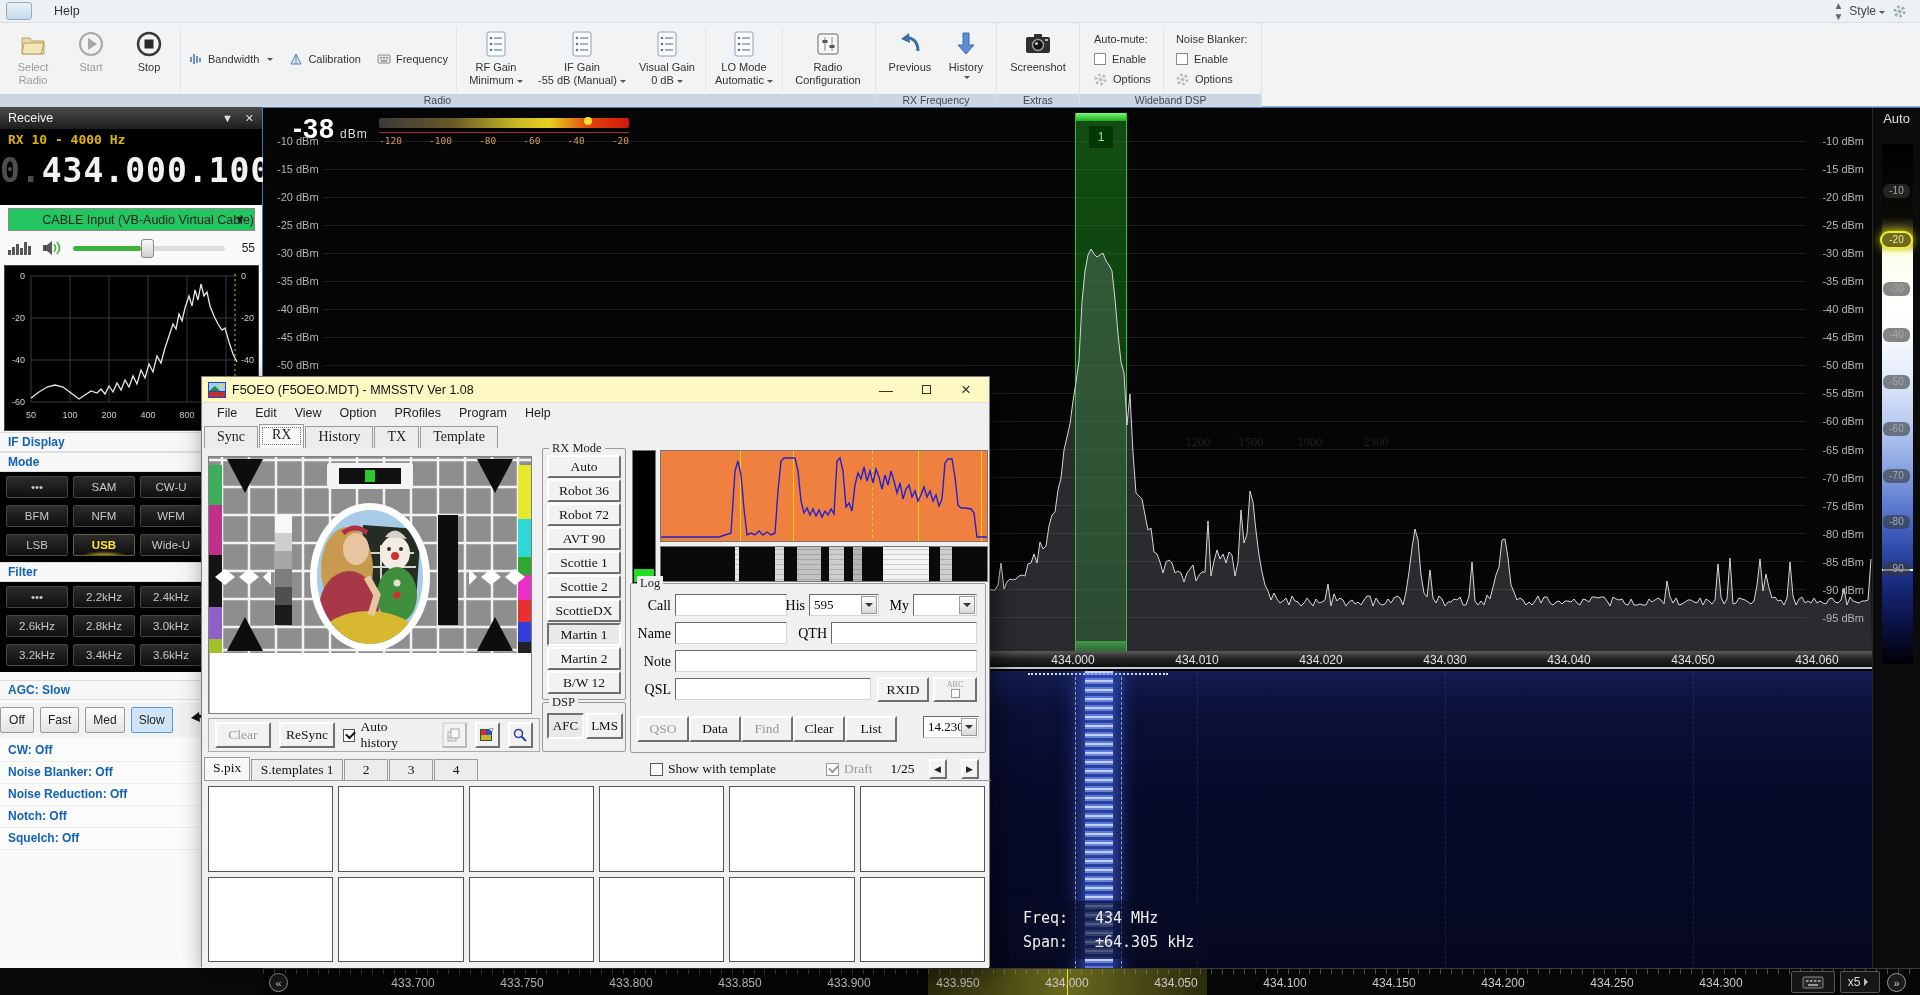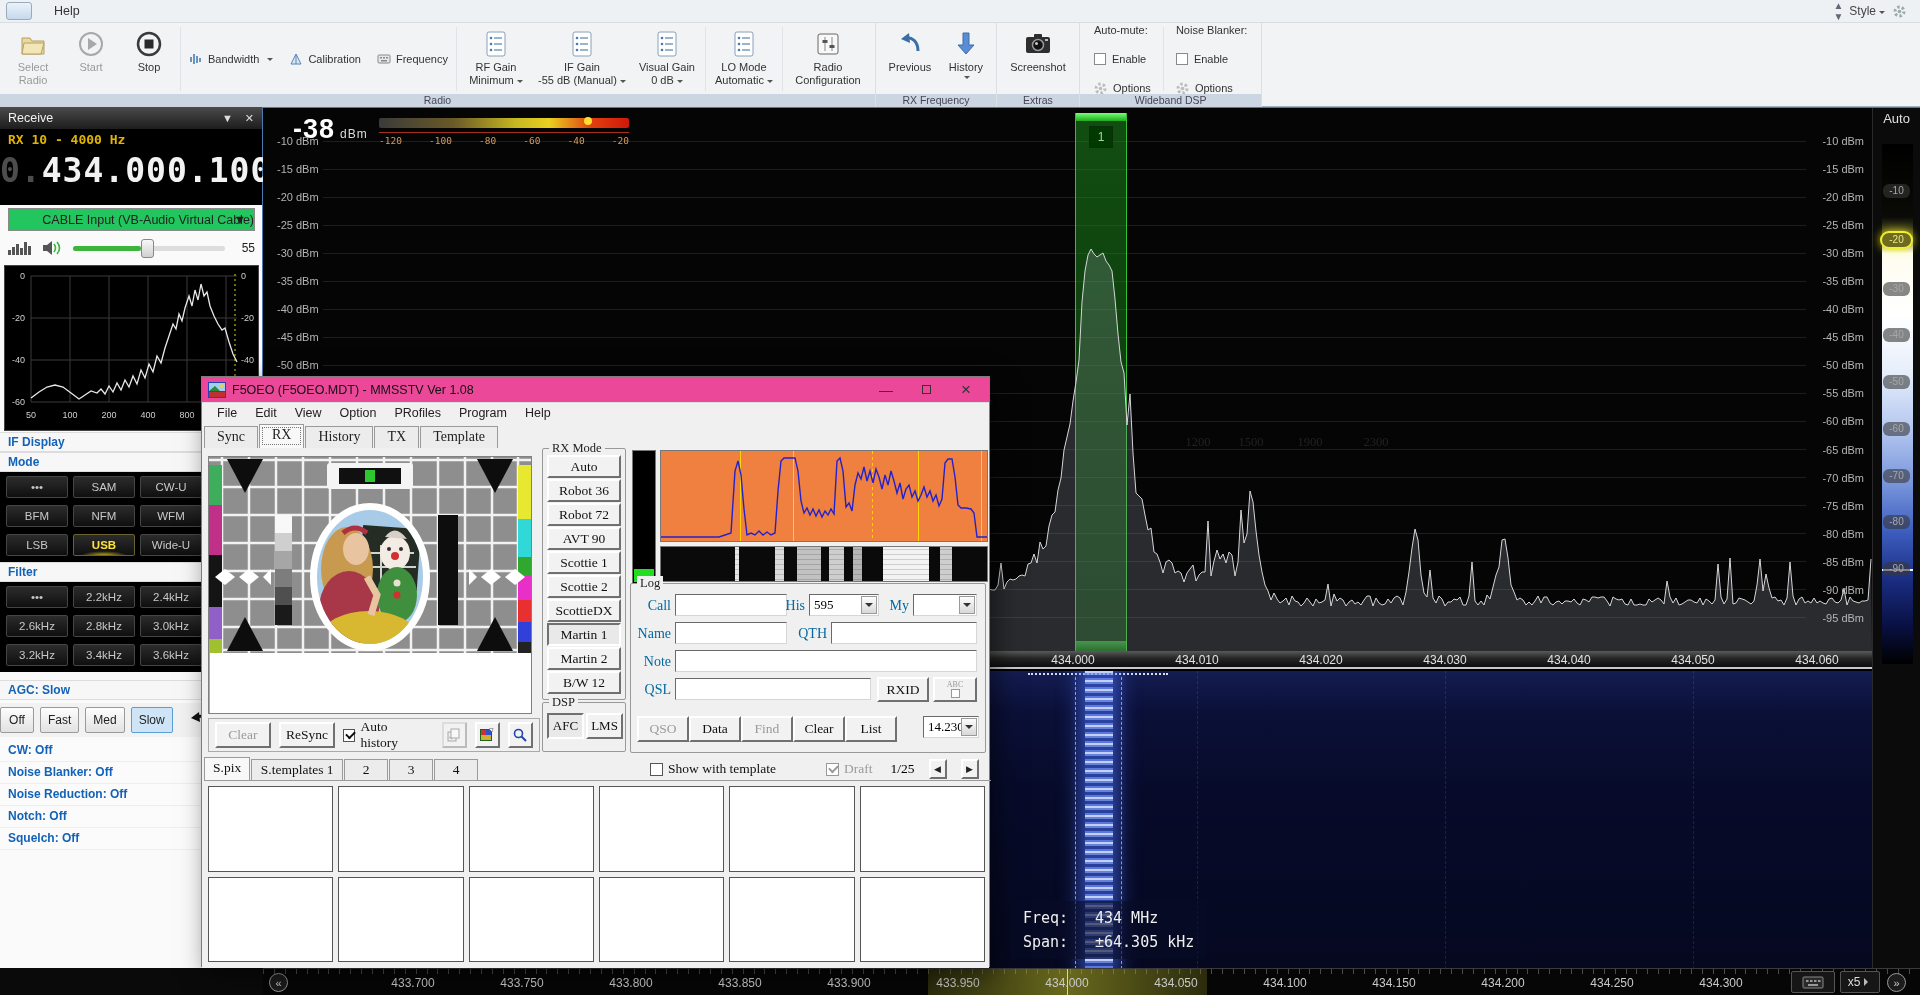--- a/index.html
+++ b/index.html
@@ -17,21 +17,21 @@
   #ribbon-content{position:absolute;left:0;top:23px;width:1920px;height:84px;display:flex}
   .rgroup{position:relative;height:84px;border-right:1px solid #dcdfe3;padding:2px 4px 14px 4px;display:flex;align-items:center}
   .rgroup-label{position:absolute;left:0;right:0;bottom:0;height:13px;background:#ccd6e3;color:#445;font-size:10.5px;line-height:13px;text-align:center}
   .bigbtn{width:58px;height:66px;display:flex;flex-direction:column;align-items:center;justify-content:flex-start;padding-top:4px;font-size:11px;color:#333;text-align:center;line-height:13px}
   .bigbtn.grayed{color:#9a9a9a}
   .icon28{width:28px;height:28px;margin-bottom:3px;display:flex;align-items:center;justify-content:center}
   .vsep{width:1px;background:#e0e3e7;height:64px;margin:0 2px}
   .stack{display:flex;flex-direction:row;justify-content:flex-start;gap:16px;padding:0 6px}
   .stackitem{display:flex;align-items:center;gap:5px;font-size:11px;color:#333;height:17px}
   .chk{width:12px;height:12px;border:1px solid #8a8a8a;background:#fff;display:inline-block}
-  .wb-col{display:flex;flex-direction:column;gap:13px;padding:2px 10px;font-size:11px;color:#333}
+  .wb-col{display:flex;flex-direction:column;gap:4px;padding:2px 10px;font-size:11px;color:#333}
   .wb-row{display:flex;align-items:center;gap:6px;height:16px}
   .gearwrap{width:13px;height:13px}
 
   
   #left-panel{position:absolute;left:0;top:107px;width:263px;height:861px;background:#fafafa;border-right:1px solid #4a7ab0}
   #rxp-header{position:absolute;left:0;top:0;width:100%;height:22px;background:linear-gradient(#4b4b4b,#1d1d1d);color:#f0f0f0;font-size:12.5px;display:flex;align-items:center;padding:0 8px}
   #rxp-header .hdr-icons{margin-left:auto;display:flex;gap:12px;color:#ddd;font-size:11px}
   #lcd{position:absolute;left:0;top:22px;width:100%;height:76px;background:#000;font-family:"DejaVu Sans Mono",monospace}
   #lcd-row{display:flex;justify-content:flex-start;padding:3px 8px 0 8px;color:#e0b400;font-size:13px;font-weight:bold}
   #lcd-freq{text-align:center;font-size:33px;font-weight:bold;letter-spacing:1px;margin-top:4px;color:#f2f2f2}
@@ -100,21 +100,21 @@
   #nav-yellow{position:absolute;left:804px;top:0;width:1px;height:27px;background:#ffe400}
   #nav-labels span{position:absolute;top:7px;transform:translateX(-50%);font-size:12px;color:#c9c9c9}
   #nav-labels span:nth-of-type(1){left:150px}#nav-labels span:nth-of-type(2){left:259px}#nav-labels span:nth-of-type(3){left:368px}#nav-labels span:nth-of-type(4){left:477px}#nav-labels span:nth-of-type(5){left:586px}#nav-labels span:nth-of-type(6){left:695px}#nav-labels span:nth-of-type(7){left:804px}#nav-labels span:nth-of-type(8){left:913px}#nav-labels span:nth-of-type(9){left:1022px}#nav-labels span:nth-of-type(10){left:1131px}#nav-labels span:nth-of-type(11){left:1240px}#nav-labels span:nth-of-type(12){left:1349px}#nav-labels span:nth-of-type(13){left:1458px}
   .nav-circle{position:absolute;top:4px;width:19px;height:19px;border:1px solid #999;border-radius:50%;background:#1c1c1c;color:#ccc;font-size:11px;display:flex;align-items:center;justify-content:center}
   #nav-kbd{position:absolute;left:1528px;top:2px;width:44px;height:22px;background:#161616;border:1px solid #555;border-radius:2px;display:flex;align-items:center;justify-content:center}
   #nav-zoom{position:absolute;left:1577px;top:2px;width:40px;height:22px;background:#161616;border:1px solid #555;border-radius:2px;color:#ddd;font-size:12px;display:flex;align-items:center;justify-content:center;gap:4px}
   .tri-r{width:0;height:0;border:4px solid transparent;border-left-color:#bbb}
 
   
   #mmsstv{position:absolute;left:201px;top:376px;width:789px;height:591px;background:#f0f0f0;border:1px solid #7d7d7d;box-shadow:6px 8px 24px rgba(0,0,0,.5);font-family:"Liberation Serif",serif;z-index:10}
-  #mm-title{position:absolute;left:0;top:0;width:100%;height:26px;background:#ec4899;border-bottom:1px solid #ddd;display:flex;align-items:center;padding:0 6px;font-family:"Liberation Sans",sans-serif;font-size:12.5px;color:#111}
+  #mm-title{position:absolute;left:0;top:0;width:100%;height:26px;background:#fef9c3;border-bottom:1px solid #ddd;display:flex;align-items:center;padding:0 6px;font-family:"Liberation Sans",sans-serif;font-size:12.5px;color:#111}
   #mm-title .ttl{margin-left:6px}
   #mm-ctrls{margin-left:auto;display:flex;gap:6px}
   .mm-ctl{width:34px;height:22px;display:flex;align-items:center;justify-content:center;color:#333;font-size:14px}
   .mm-max{width:9px;height:9px;border:1px solid #333}
   #mm-menu{position:absolute;left:0;top:26px;width:100%;height:21px;display:flex;gap:0;padding-left:6px;font-family:"Liberation Sans",sans-serif;font-size:12.5px;color:#222;background:#f0f0f0}
   #mm-menu span{padding:3px 9px}
   #mm-tabs{position:absolute;left:2px;top:47px;width:100%;height:24px;display:flex;align-items:flex-end}
   .tab1{height:22px;padding:2px 12px;font-size:14px;background:#ececec;border:1px solid #9a9a9a;border-bottom:none;margin-right:1px;color:#222}
   .tab1.active{background:#f8f8f8;height:24px;outline:1px dotted #777;outline-offset:-4px}
   #mm-body{position:absolute;left:0;top:71px;width:100%;height:520px;background:#f0f0f0}
@@ -131,21 +131,21 @@
   #meter .green{position:absolute;left:1px;right:1px;bottom:1px;height:13px;background:#22dd22}
   #sstv-ticks{position:absolute;left:458px;top:-16px;width:328px;height:16px}
   #sstv-ticks span{position:absolute;transform:translateX(-50%);font-size:12.5px;color:#222}
   #sstv-ticks span:nth-of-type(1){left:79px}#sstv-ticks span:nth-of-type(2){left:132px}#sstv-ticks span:nth-of-type(3){left:191px}#sstv-ticks span:nth-of-type(4){left:257px}
   #sstv-spec{position:absolute;left:458px;top:2px;width:328px;height:92px;background:#f08040;border:1px solid #777}
   .yline{position:absolute;top:0;bottom:0;width:1px;background:#ffd400}
   .yline.dash{background:repeating-linear-gradient(to bottom,#ffd400 0 3px,transparent 3px 6px)}
   #sync-strip{position:absolute;left:458px;top:98px;width:328px;height:36px;background:#0a0a0a;border:1px solid #777;overflow:hidden}
   .blob{position:absolute;top:0;bottom:0;background:repeating-linear-gradient(to bottom,#fff 0 2px,#d8d8d8 2px 3px,#fff 3px 5px)}
   #log-box{left:428px;top:135px;width:356px;height:170px}
-  .mm-label{position:absolute;font-size:14px;color:#0369a1;text-align:right}
+  .mm-label{position:absolute;font-size:14px;color:#000000;text-align:right}
   .mm-input{position:absolute;height:22px;background:#fff;border:1px solid;border-color:#6a6a6a #d6d6d6 #d6d6d6 #6a6a6a;font-size:13px;padding:2px 4px;font-family:"Liberation Serif",serif}
   .mm-combo{position:absolute;height:22px;background:#fff;border:1px solid;border-color:#6a6a6a #d6d6d6 #d6d6d6 #6a6a6a;font-size:13px;display:flex;align-items:center;padding-left:4px}
   .combo-arr{position:absolute;right:1px;top:1px;bottom:1px;width:16px;background:linear-gradient(#fdfdfd,#d8d8d8);border:1px solid #9a9a9a;display:flex;align-items:center;justify-content:center}
   .combo-arr i{width:0;height:0;border:4px solid transparent;border-top-color:#333;position:relative;top:2px}
   #log-btn-row{position:absolute;left:6px;top:132px;display:flex;}
   #log-btn-row .mmbtn{width:52px;height:26px;font-size:13.5px}
   #clear-row{position:absolute;left:6px;top:270px;width:332px;height:34px;border:1px solid #aaa;display:flex;align-items:center;gap:8px;padding:0 6px}
   #clear-row .mmbtn{width:58px;height:26px}
   .mm-check{display:flex;align-items:center;gap:5px;font-size:13.5px;color:#111}
   .cbox{width:13px;height:13px;background:#fff;border:1px solid #555;position:relative}

